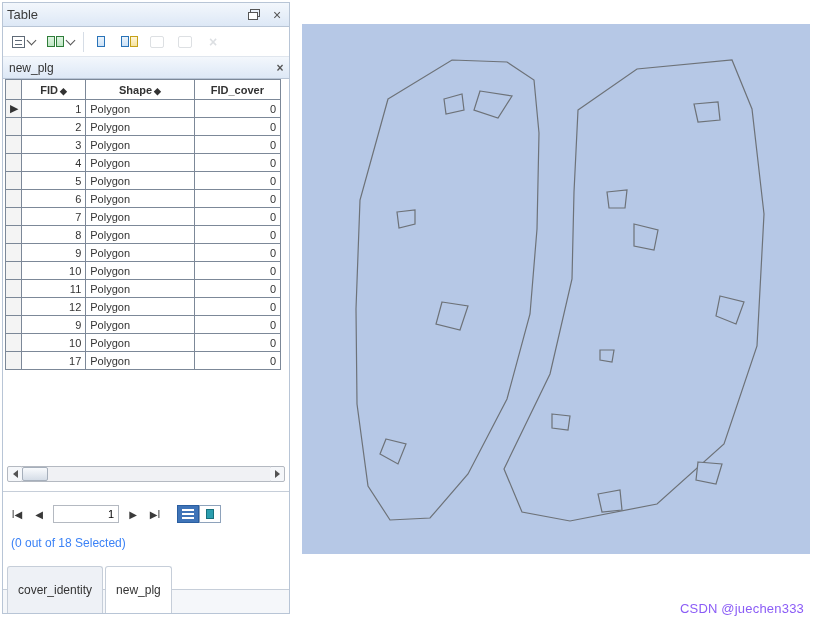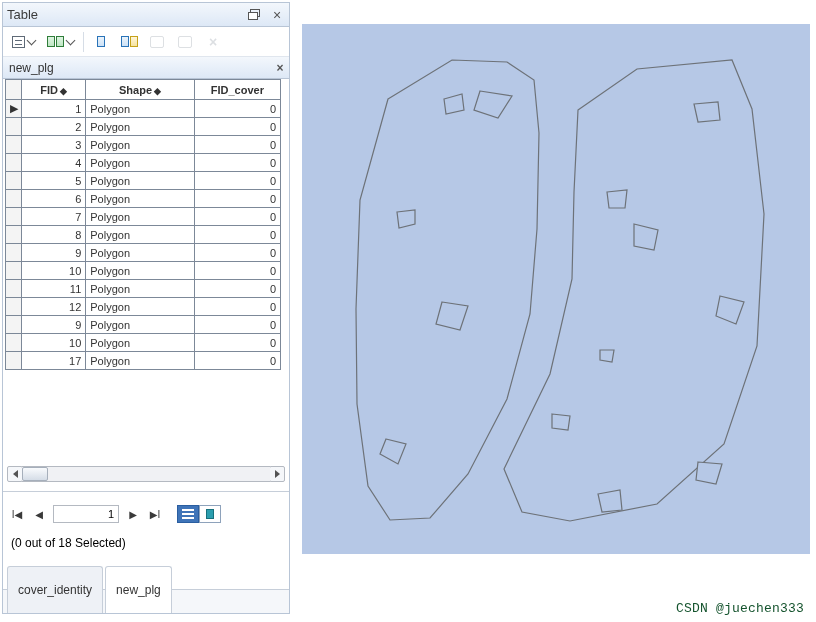--- a/index.html
+++ b/index.html
@@ -94,21 +94,21 @@
     align-items:center; justify-content:center; cursor:pointer;
   }
   .view-toggle .vbtn.active { background:#3f74b8; border-color:#2a5ea0; }
   .view-toggle .vbtn.active .bars div { background:#fff; }
   .view-toggle .vbtn.inactive { background:#fff; }
   .bars { display:flex; flex-direction:column; gap:2px;}
   .bars div { width:12px; height:2px; background:#5f6a77; }
   .bars.tealbox { flex-direction:row; }
   .bars.tealbox div { width:8px; height:10px; background:#2c9eaf; border:1px solid #17707d; }
   .status {
-    padding: 8px 8px; font-size:12px; color:#000000;
+    padding: 8px 8px; font-size:12px; color:#3b82f6;
   }
   .bottom-tabs {
     position:absolute; bottom:0; left:0; right:0; height:24px;
     display:flex; align-items:flex-end; background:#f5f7fa;
     border-top:1px solid #c6ced9; padding-left:4px;
   }
   .btab {
     padding: 16px 10px; font-size:12px; border:1px solid #c6ced9;
     border-bottom:none; background:#eef1f6; margin-right:2px;
     border-radius:3px 3px 0 0; cursor:pointer;
@@ -118,22 +118,22 @@
   
   .map {
     position:absolute; top:24px; left:302px; width:508px; height:530px;
     background:#b6c8e6;
   }
   svg.mapsvg { position:absolute; inset:0; }
   .poly { fill:none; stroke:#6d7278; stroke-width:1.2; }
   .holepoly { fill:#b6c8e6; stroke:#6d7278; stroke-width:1.2; }
 
   .watermark {
-    position:absolute; right:12px; bottom:6px; color:#14532d;
-    font-size:13px; font-family: Liberation Mono, monospace; letter-spacing:0.2px;
+    position:absolute; right:12px; bottom:6px; color:#8b5cf6;
+    font-size:13px; font-family: Liberation Sans, sans-serif; letter-spacing:0.2px;
   }
 
   
   .ic-list { width:13px; height:12px; border:1px solid #5f6a77; position:relative;}
   .ic-list::before, .ic-list::after{content:"";position:absolute;left:2px;right:2px;height:1px;background:#5f6a77;}
   .ic-list::before{top:3px;} .ic-list::after{top:7px;}
   .ic-tables{display:flex;gap:1px;}
   .ic-tables .t{width:8px;height:11px;border:1px solid #2f7d3a;background:linear-gradient(#dff5e2,#bfe6c4);}
   .ic-sel{display:flex;gap:1px;}
   .ic-sel .t{width:8px;height:11px;border:1px solid #2973b8;background:linear-gradient(#eaf3fb,#cde2f7);}

